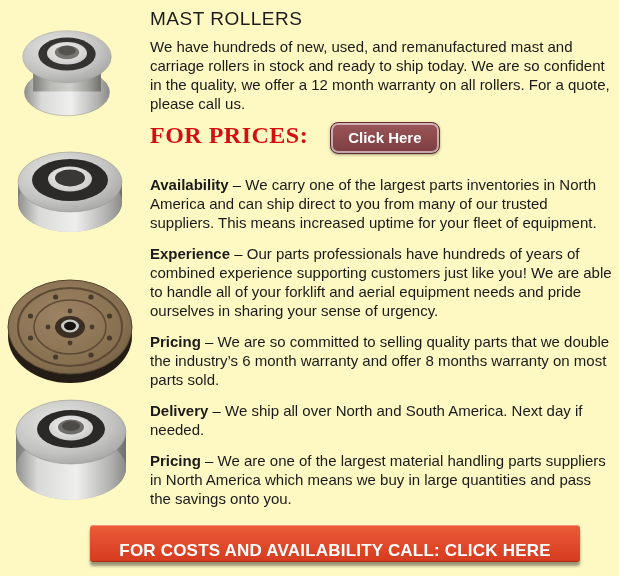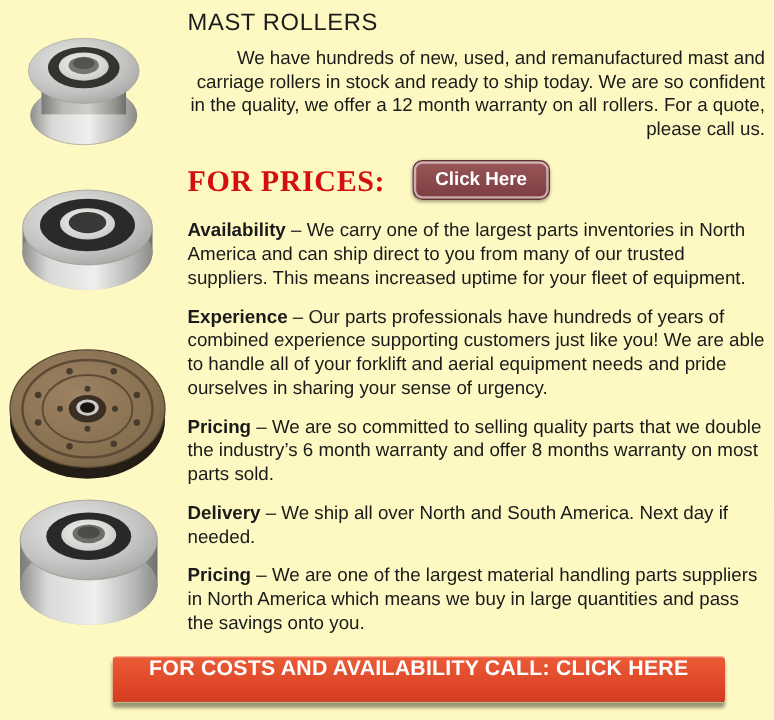--- a/index.html
+++ b/index.html
@@ -34,26 +34,25 @@
     font-size: 19px;
     font-weight: 400;
     letter-spacing: 0.5px;
     color: #1c1c1c;
     line-height: 23px;
   }
   .intro {
     margin-top: 7px;
     font-size: 15px;
     line-height: 19px;
-    text-align: right;
   }
   .prices-row {
     margin-top: 9px;
     display: flex;
-    align-items: flex-end;
+    align-items: flex-start;
     gap: 22px;
     height: 38px;
   }
   .prices-label {
     font-family: "Liberation Serif", serif;
     font-weight: 700;
     font-size: 24px;
     color: #d40f0f;
     letter-spacing: 0.5px;
   }
@@ -83,21 +82,21 @@
     position: absolute;
     left: 90px;
     top: 525px;
     width: 490px;
     height: 37px;
     border-radius: 3px;
     background: linear-gradient(#ec5c38, #d63b1f);
     border-bottom: 1px solid #a52b12;
     box-shadow: inset 0 1px 0 rgba(255,255,255,0.35), 0 4px 3px rgba(0,0,0,0.40);
     display: flex;
-    align-items: flex-start;
+    align-items: flex-end;
     justify-content: center;
     cursor: pointer;
   }
   .banner-text {
     color: #ffffff;
     font-weight: 700;
     font-size: 17px;
     letter-spacing: 0.2px;
   }
 </style>

